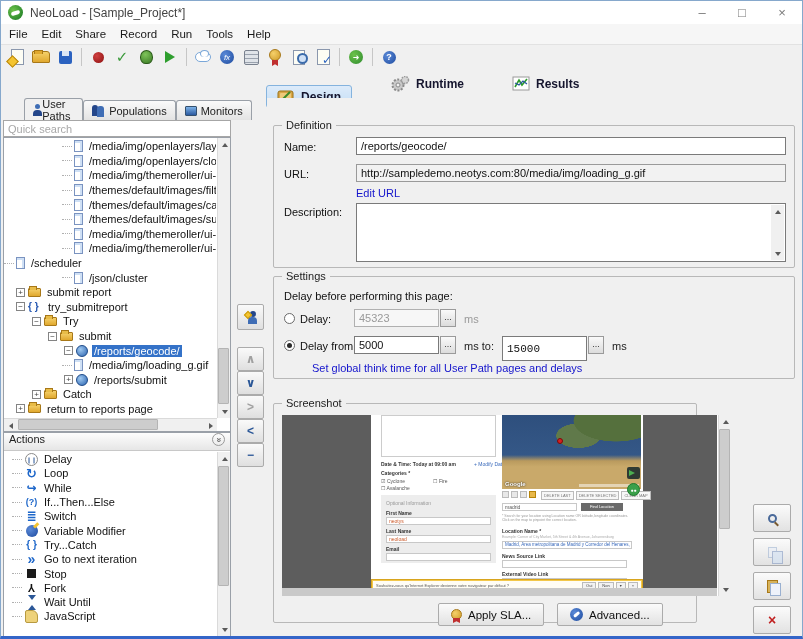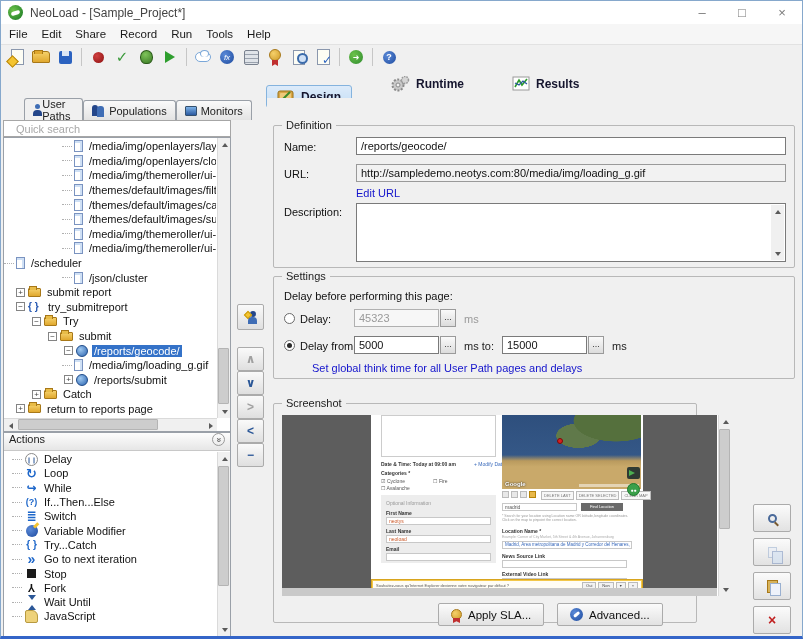--- a/index.html
+++ b/index.html
@@ -70,21 +70,21 @@
   .ltab.active { background:#f0f0f0; height:22px; margin-top:0; position:relative; z-index:2; }
   .person { width:9px; height:12px; position:relative; }
   .person::before{content:"";position:absolute;left:2px;top:0;width:5px;height:5px;border-radius:50%;background:#3f6db5;}
   .person::after{content:"";position:absolute;left:0;bottom:0;width:9px;height:6px;border-radius:4px 4px 0 0;background:#24468a;}
   .persons{width:13px;height:12px;position:relative;}
   .persons::before{content:"";position:absolute;left:0;top:0;width:6px;height:11px;background:#24468a;border-radius:3px 3px 0 0;}
   .persons::after{content:"";position:absolute;left:5px;top:1px;width:7px;height:11px;background:#3f6db5;border-radius:3px 3px 0 0;}
   .monitor-ic{width:12px;height:10px;background:linear-gradient(#7db2e8,#2c5aa0);border:1px solid #34506e;border-radius:1px;}
 
   #quick-search { position:absolute; left:2px; top:119px; width:228px; height:17px;
-                  border:1px solid #a6a6a6; font-size:11px; padding:1px 12px; color:#222; background:#fff;}
+                  border:1px solid #a6a6a6; font-size:11px; padding:1px 4px; color:#222; background:#fff;}
   #quick-search::placeholder { color:#a8a8a8; }
 
   #tree-panel { position:absolute; left:2px; top:136px; width:228px; height:295px; background:#fff;
                 border:1px solid #9aa0a8; overflow:hidden; }
   #tree-rows { position:absolute; left:0; top:1px; right:14px; }
   .trow { height:14.6px; display:flex; align-items:center; white-space:nowrap; overflow:hidden; }
   .texp { width:9px; height:9px; border:1px solid #848484; background:#fff; font-size:8px;
           line-height:7px; text-align:center; color:#444; margin-right:3px; flex:none; }
   .tdash { width:10px; border-top:1px dotted #b0b0b0; margin-right:2px; flex:none; }
   .tico { flex:none; margin-right:4px; position:relative; }
@@ -551,21 +551,21 @@
     <span class="radio" style="left:10px; top:36px;"></span>
     <span class="flabel" style="left:26px; top:36px;">Delay:</span>
     <input class="txt dis" style="left: 80px; top: 32px; width: 85px; height: 18px;" readonly="" value="45323">
     <span class="dots-btn" style="left:166px; top:32px;">...</span>
     <span class="unit" style="left:190px; top:36px; color:#9a9a9a;">ms</span>
     <span class="radio on" style="left:10px; top:63px;"></span>
     <span class="flabel" style="left:26px; top:63px;">Delay from:</span>
     <input class="txt" style="left: 80px; top: 59px; width: 85px; height: 18px;" value="5000">
     <span class="dots-btn" style="left:166px; top:59px;">...</span>
     <span class="unit" style="left:190px; top:63px;">ms to:</span>
-    <input class="txt" style="left: 228px; top: 59px; width: 85px; height: 18px;" value="15000">
+    <input class="txt" style="left: 228px; top: 59px; width: 85px; height: 25px; font-family: Liberation Mono, monospace;" value="15000">
     <span class="dots-btn" style="left:314px; top:59px;">...</span>
     <span class="unit" style="left:338px; top:63px;">ms</span>
     <span class="link" style="left:38px; top:85px;">Set global think time for all User Path pages and delays</span>
   </div>
 
   <div class="gb" style="left:6px; top:305px; width:424px; height:220px;">
     <span class="gb-title">Screenshot</span>
 
     <div id="shot-area">
       <div class="dark" style="left:0; width:89px;"></div>

